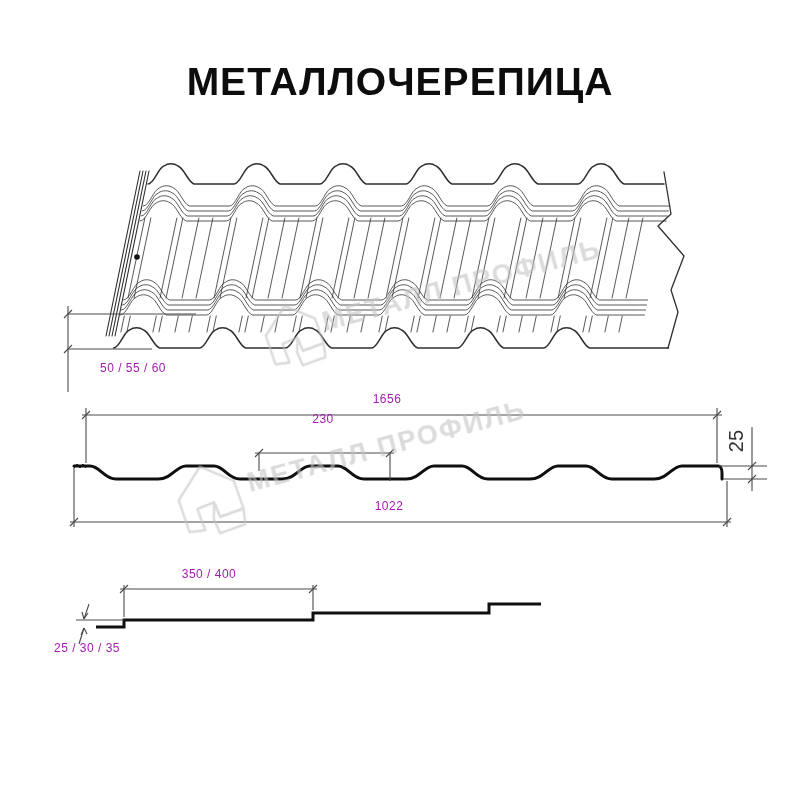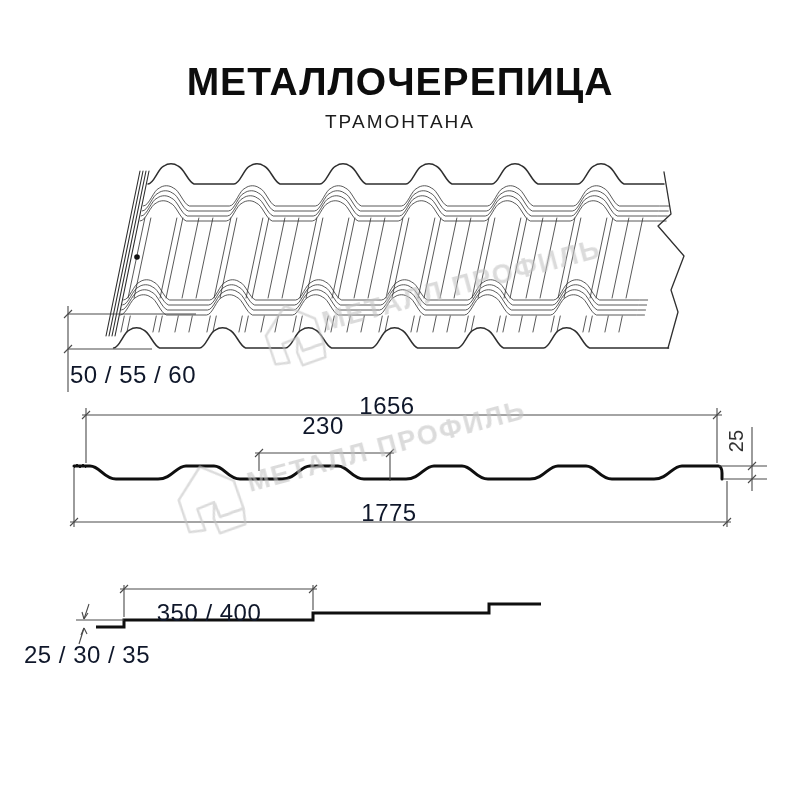--- a/index.html
+++ b/index.html
@@ -2,33 +2,32 @@
 <html><head>
 <meta charset="utf-8">
 <style>
   html,body{margin:0;padding:0;background:#ffffff;}
   .stage{position:relative;width:800px;height:800px;background:#ffffff;overflow:hidden;
          font-family:"Liberation Sans",sans-serif;}
   .title{position:absolute;left:0;top:60px;width:800px;text-align:center;
          font-size:39px;font-weight:bold;letter-spacing:1px;color:#0d0d0d;white-space:nowrap;}
   .subtitle{position:absolute;left:0;top:111px;width:800px;text-align:center;
          font-size:19px;font-weight:normal;letter-spacing:2px;color:#1c1c1c;white-space:nowrap;}
-  .dim{position:absolute;transform:translateX(-50%);font-size:24px;color:#0f172a;
+  .dim{position:absolute;transform:translateX(-50%);font-size:12px;color:#a21caf;
        letter-spacing:0.5px;white-space:nowrap;}
   .dim-vert{position:absolute;transform:translate(-50%,-50%) rotate(-90deg);
        font-size:20px;color:#333333;white-space:nowrap;}
   svg{position:absolute;left:0;top:0;}
 </style>
 </head>
 <body>
 
 <div class="stage">
 
   <div class="title">МЕТАЛЛОЧЕРЕПИЦА</div>
-  <div class="subtitle">ТРАМОНТАНА</div>
 
   <svg width="800" height="800" viewBox="0 0 800 800">
 
     <g id="sheet3d" fill="none" stroke="#2f2f2f" stroke-width="0.8" stroke-linejoin="round" stroke-linecap="round">
         <path d="M 148,184 c 6,0 10,-16 16,-18 c 4,-3 10,-3 14,0 c 6,2 10,16 16,18 h 40 c 6,0 10,-16 16,-18 c 4,-3 10,-3 14,0 c 6,2 10,16 16,18 h 40 c 6,0 10,-16 16,-18 c 4,-3 10,-3 14,0 c 6,2 10,16 16,18 h 40 c 6,0 10,-16 16,-18 c 4,-3 10,-3 14,0 c 6,2 10,16 16,18 h 40 c 6,0 10,-16 16,-18 c 4,-3 10,-3 14,0 c 6,2 10,16 16,18 h 40 c 6,0 10,-16 16,-18 c 4,-3 10,-3 14,0 c 6,2 10,16 16,18 h 40" stroke-width="1.5"></path>
         <path d="M 143.38,206 c 6,0 10,-16 16,-18 c 4,-3 10,-3 14,0 c 6,2 10,16 16,18 h 40 c 6,0 10,-16 16,-18 c 4,-3 10,-3 14,0 c 6,2 10,16 16,18 h 40 c 6,0 10,-16 16,-18 c 4,-3 10,-3 14,0 c 6,2 10,16 16,18 h 40 c 6,0 10,-16 16,-18 c 4,-3 10,-3 14,0 c 6,2 10,16 16,18 h 40 c 6,0 10,-16 16,-18 c 4,-3 10,-3 14,0 c 6,2 10,16 16,18 h 40 c 6,0 10,-16 16,-18 c 4,-3 10,-3 14,0 c 6,2 10,16 16,18 h 40 h 10" stroke-width="0.8"></path>
         <path d="M 142.33,211 c 6,0 10,-16 16,-18 c 4,-3 10,-3 14,0 c 6,2 10,16 16,18 h 40 c 6,0 10,-16 16,-18 c 4,-3 10,-3 14,0 c 6,2 10,16 16,18 h 40 c 6,0 10,-16 16,-18 c 4,-3 10,-3 14,0 c 6,2 10,16 16,18 h 40 c 6,0 10,-16 16,-18 c 4,-3 10,-3 14,0 c 6,2 10,16 16,18 h 40 c 6,0 10,-16 16,-18 c 4,-3 10,-3 14,0 c 6,2 10,16 16,18 h 40 c 6,0 10,-16 16,-18 c 4,-3 10,-3 14,0 c 6,2 10,16 16,18 h 40 h 10" stroke-width="0.8"></path>
         <path d="M 141.28,216 c 6,0 10,-16 16,-18 c 4,-3 10,-3 14,0 c 6,2 10,16 16,18 h 40 c 6,0 10,-16 16,-18 c 4,-3 10,-3 14,0 c 6,2 10,16 16,18 h 40 c 6,0 10,-16 16,-18 c 4,-3 10,-3 14,0 c 6,2 10,16 16,18 h 40 c 6,0 10,-16 16,-18 c 4,-3 10,-3 14,0 c 6,2 10,16 16,18 h 40 c 6,0 10,-16 16,-18 c 4,-3 10,-3 14,0 c 6,2 10,16 16,18 h 40 c 6,0 10,-16 16,-18 c 4,-3 10,-3 14,0 c 6,2 10,16 16,18 h 40 h 10" stroke-width="0.8"></path>
         <path d="M 140.23,221 c 6,0 10,-16 16,-18 c 4,-3 10,-3 14,0 c 6,2 10,16 16,18 h 40 c 6,0 10,-16 16,-18 c 4,-3 10,-3 14,0 c 6,2 10,16 16,18 h 40 c 6,0 10,-16 16,-18 c 4,-3 10,-3 14,0 c 6,2 10,16 16,18 h 40 c 6,0 10,-16 16,-18 c 4,-3 10,-3 14,0 c 6,2 10,16 16,18 h 40 c 6,0 10,-16 16,-18 c 4,-3 10,-3 14,0 c 6,2 10,16 16,18 h 40 c 6,0 10,-16 16,-18 c 4,-3 10,-3 14,0 c 6,2 10,16 16,18 h 40 h 10" stroke-width="0.8"></path>
         <path d="M 123.64,300 c 6,0 10,-16 16,-18 c 4,-3 10,-3 14,0 c 6,2 10,16 16,18 h 40 c 6,0 10,-16 16,-18 c 4,-3 10,-3 14,0 c 6,2 10,16 16,18 h 40 c 6,0 10,-16 16,-18 c 4,-3 10,-3 14,0 c 6,2 10,16 16,18 h 40 c 6,0 10,-16 16,-18 c 4,-3 10,-3 14,0 c 6,2 10,16 16,18 h 40 c 6,0 10,-16 16,-18 c 4,-3 10,-3 14,0 c 6,2 10,16 16,18 h 40 c 6,0 10,-16 16,-18 c 4,-3 10,-3 14,0 c 6,2 10,16 16,18 h 40 h 8" stroke-width="0.8"></path>
@@ -191,17 +190,17 @@
         <path d="M-26,-4 L0,-28 L26,-8 L28,18 L6,20 L4,6 L-12,8 L-10,28 L-24,26 Z"></path>
         <path d="M4,6 L6,20 L28,18 L26,32 L2,34 L0,20 Z"></path>
       </g>
       <text x="250" y="492" transform="rotate(-15 250 492)" font-family="Liberation Sans, sans-serif" font-size="27" font-weight="bold" letter-spacing="2" fill="#c4c4c4">МЕТАЛЛ ПРОФИЛЬ</text>
     </g>
   </svg>
 
   <div class="dim" style="left:387px;top:392px;">1656</div>
   <div class="dim" style="left:323px;top:412px;">230</div>
   <div class="dim-vert" style="left:736px;top:441px;">25</div>
-  <div class="dim" style="left:389px;top:499px;">1775</div>
+  <div class="dim" style="left:389px;top:499px;">1022</div>
   <div class="dim" style="left:133px;top:361px;">50 / 55 / 60</div>
-  <div class="dim" style="left:209px;top:567px;margin-top:32px;">350 / 400</div>
+  <div class="dim" style="left:209px;top:567px;">350 / 400</div>
   <div class="dim" style="left:87px;top:641px;">25 / 30 / 35</div>
 </div>
 
 </body></html>

